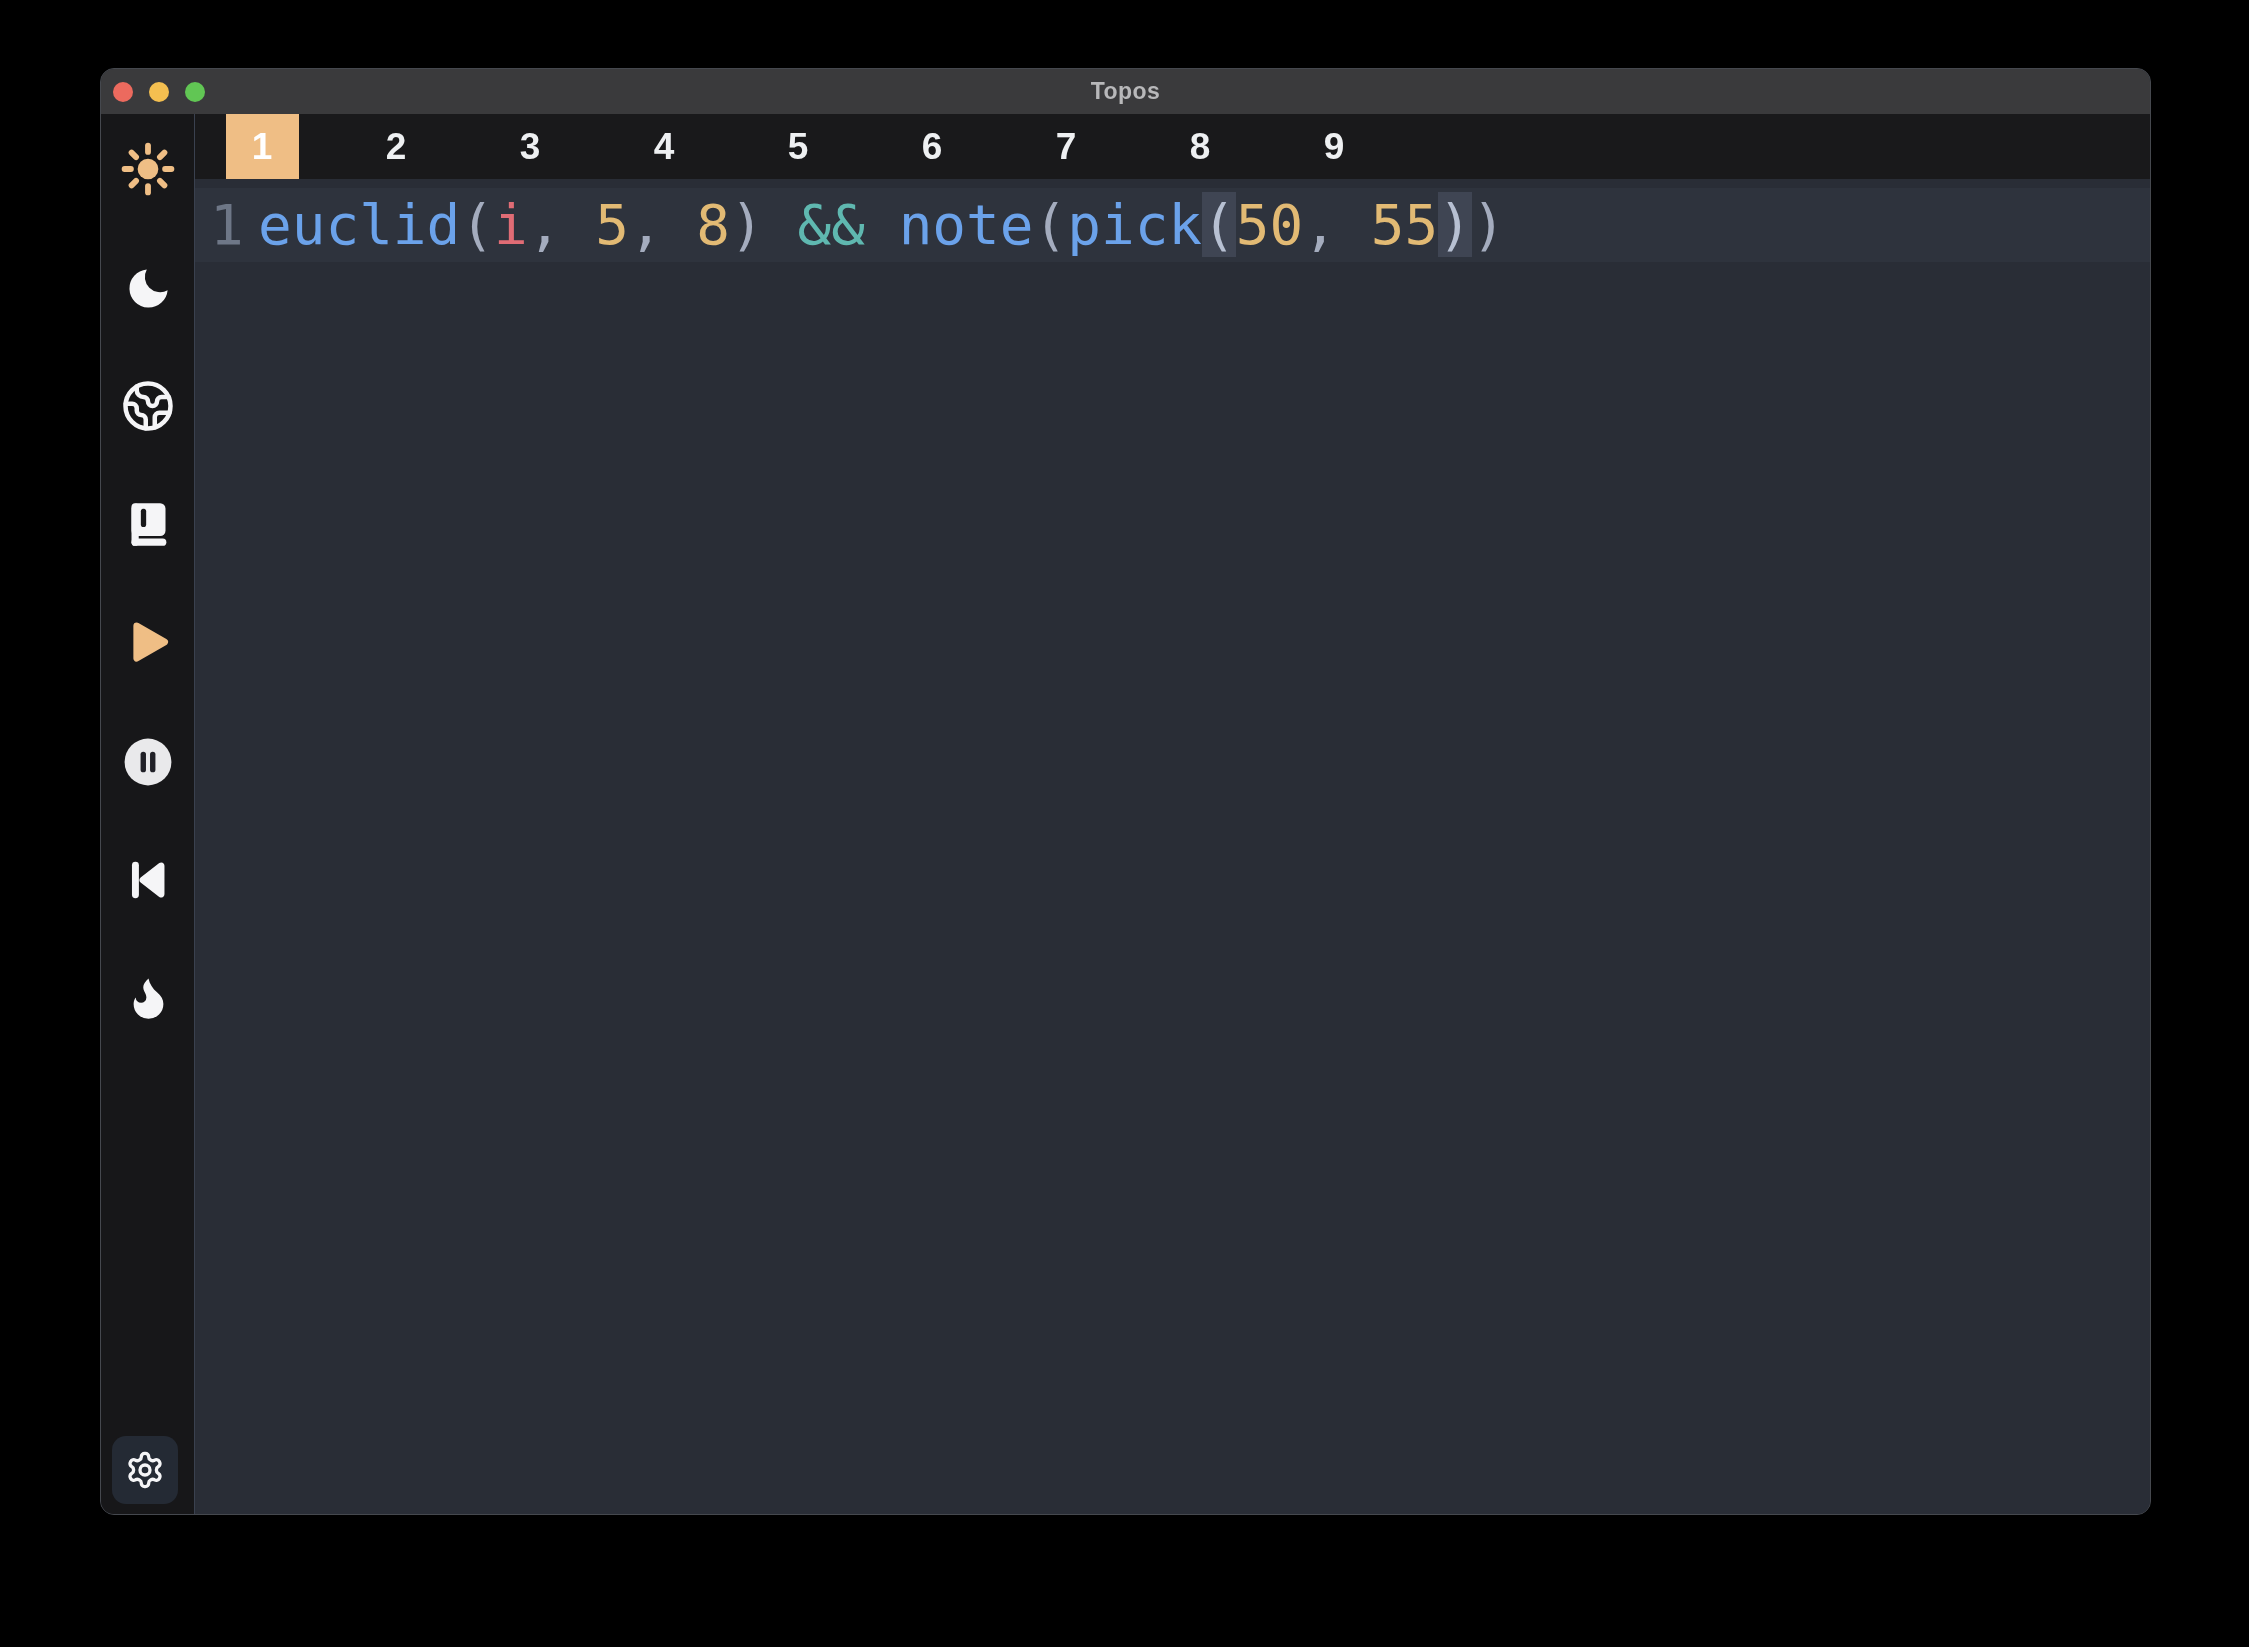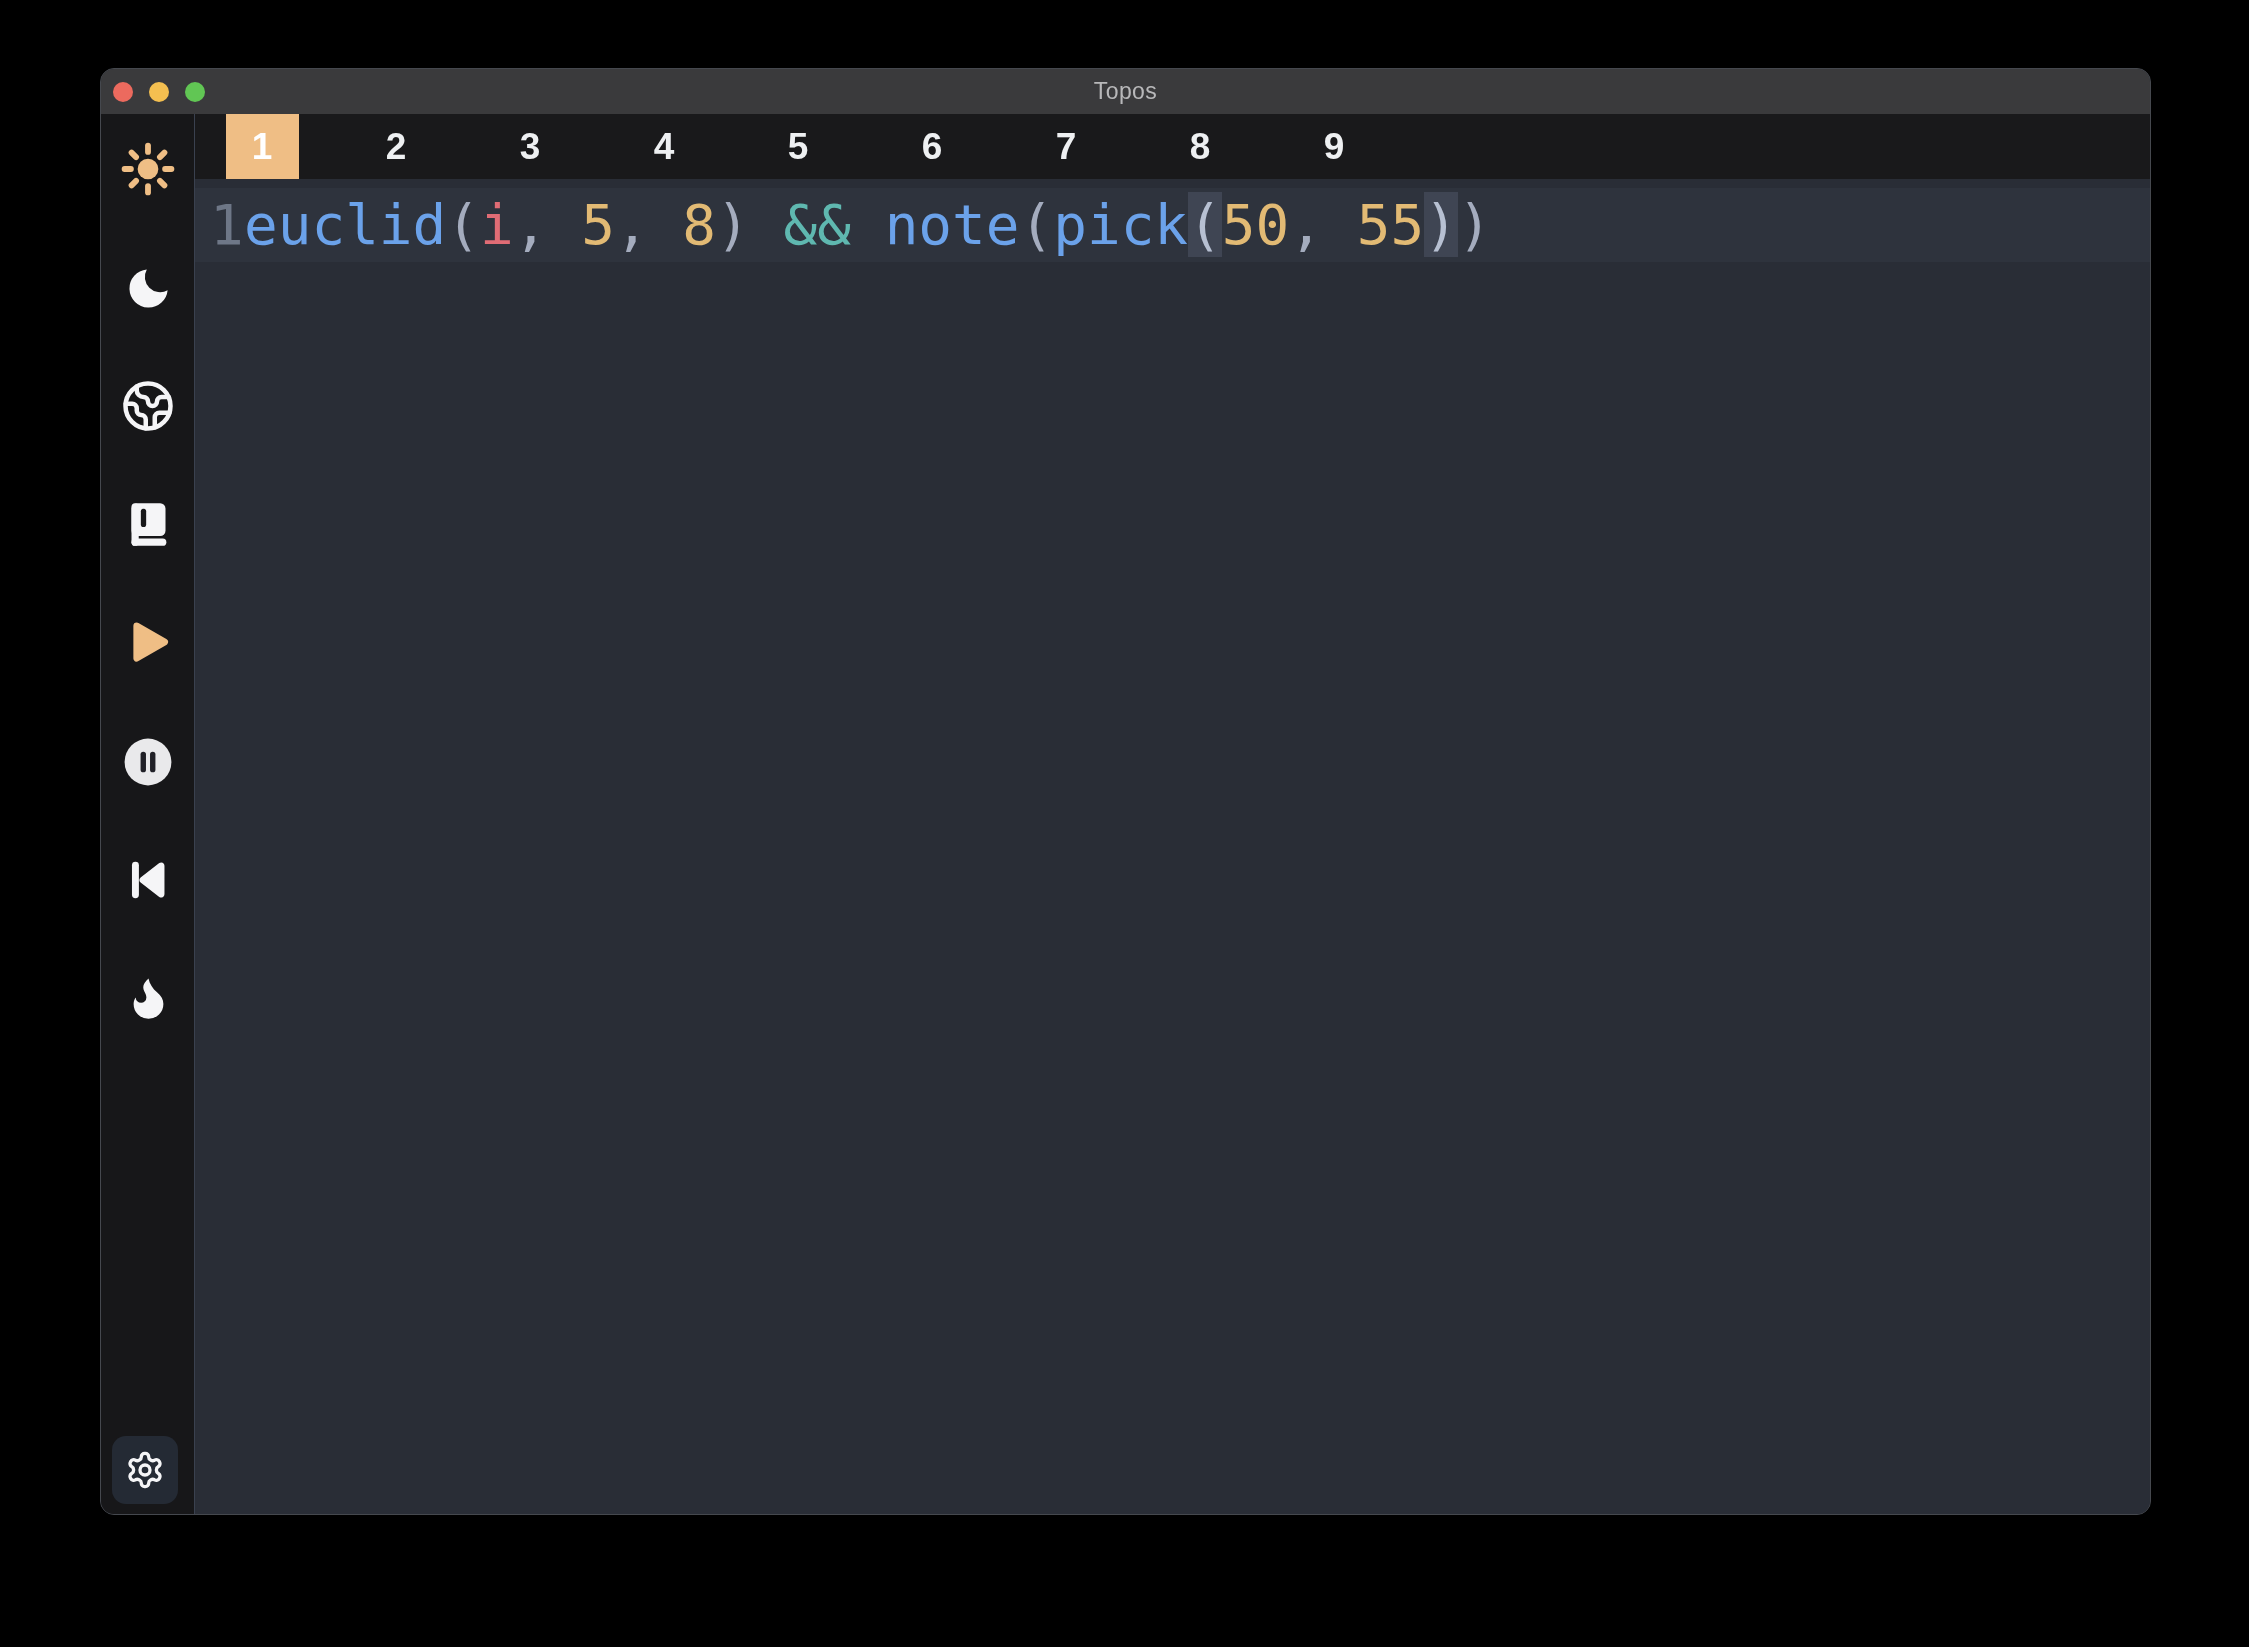--- a/index.html
+++ b/index.html
@@ -24,21 +24,21 @@
   }
   .titlebar{
     height:45px; flex:0 0 45px; background:var(--titlebar-bg);
     position:relative; display:flex; align-items:center; justify-content:center;
   }
   .lights{position:absolute; left:12.2px; top:0; height:100%; display:flex; align-items:center; gap:15.7px;}
   .light{width:20px; height:20px; border-radius:50%; display:inline-block;}
   .light.close{background:var(--light-close);}
   .light.min{background:var(--light-min);}
   .light.zoom{background:var(--light-zoom);}
-  .title{font-size:23px; font-weight:normal; color:var(--title-text); letter-spacing:0.4px;}
+  .title{font-size:23px; font-weight:bold; color:var(--title-text); letter-spacing:0.4px;}
 
   .winbody{flex:1; display:flex; min-height:0;}
   .sidebar{
     flex:0 0 94px; background:var(--sidebar-bg);
     border-right:1.7px solid var(--divider); position:relative;
   }
   .icon-btn{
     position:absolute; left:20px; width:54px; height:54px; border:none; background:transparent;
     display:flex; align-items:center; justify-content:center; padding:0; cursor:pointer;
   }
@@ -58,21 +58,21 @@
   }
   .tab.active .tab-label{background:var(--accent-orange); color:#ffffff; width:73px;}
 
   .editor{flex:1; background:var(--editor-bg); padding-top:8.7px; font-family:"DejaVu Sans Mono", monospace;}
   .code-line{
     height:74px; display:flex; align-items:center; padding-left:15px;
     font-size:56px; line-height:74px; white-space:pre;
   }
   .code-line.active{background:var(--active-line-bg);}
   .gutter{color:var(--gutter); width:34px; flex:0 0 34px; text-align:left;}
-  .code-text{}
+  .code-text{margin-left:14px;}
   .tk-fn{color:var(--code-fn);}
   .tk-var{color:var(--code-var);}
   .tk-num{color:var(--code-num);}
   .tk-punct{color:var(--code-punct);}
   .tk-op{color:var(--code-op);}
   .tk-plain{color:var(--code-punct);}
   .tk-match{background:var(--match-bg); color:var(--match-fg);}
 </style>
 </head>
 <body>

